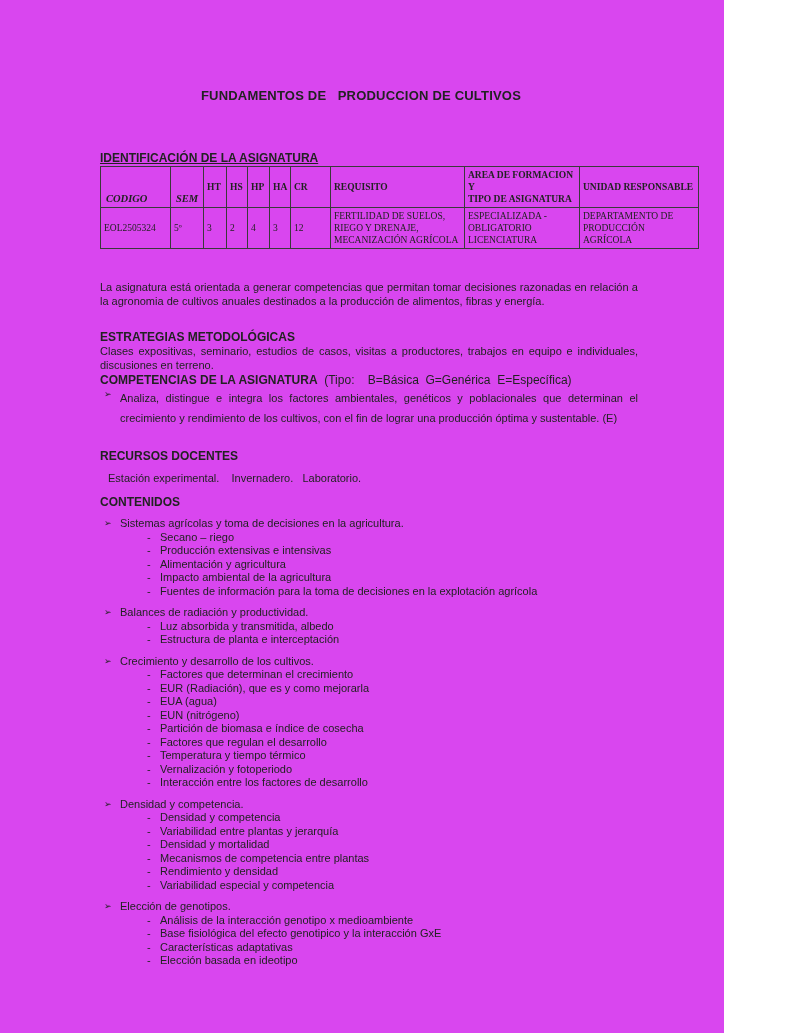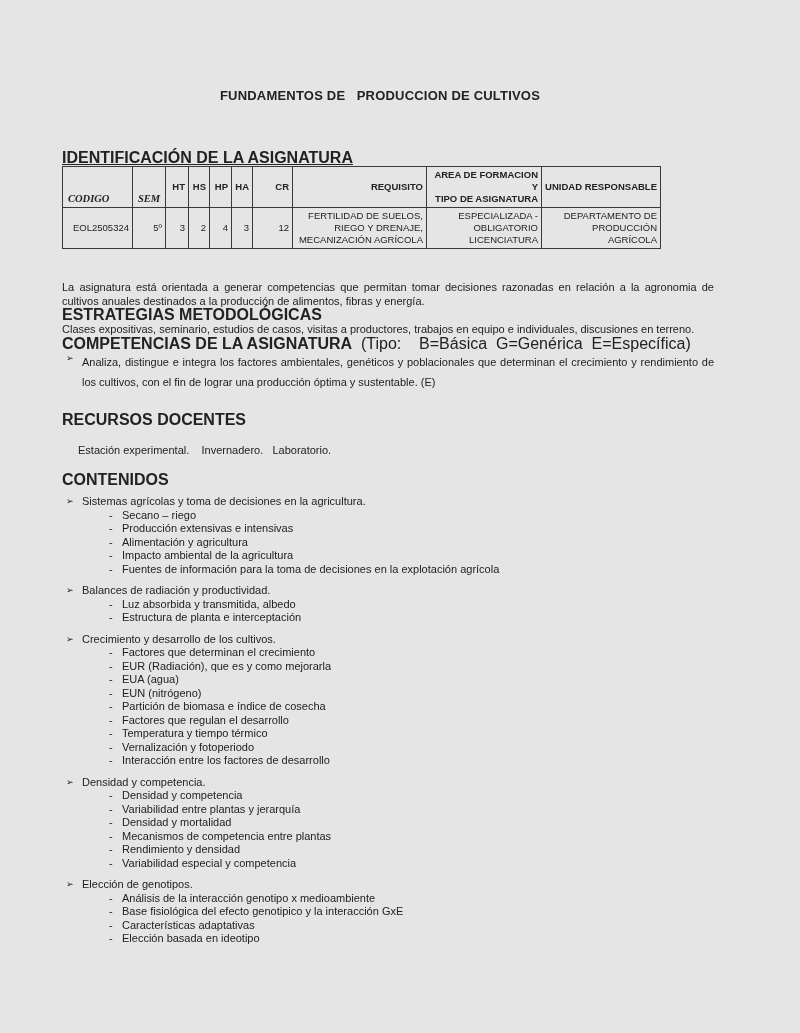--- a/index.html
+++ b/index.html
@@ -1,70 +1,71 @@
 <!DOCTYPE html>
 <html><head>
 <meta charset="utf-8">
 <style>
   html,body { margin:0; padding:0; background:#ffffff; }
   .page {
     position: relative;
-    width: 800px;
+    width: 724px;
     height: 1033px;
     box-sizing: border-box;
-    padding: 88px 86px 20px 62px;
-    background: #e5e5e5;
+    padding: 88px 86px 20px 100px;
+    background: #d946ef;
     color: #222;
     font-family: "Liberation Sans", sans-serif;
     font-size: 11px;
     overflow: hidden;
   }
   .doc-title {
     margin: 0 0 0 -16px;
     text-align: center;
     font-size: 13px;
     font-weight: bold;
     white-space: pre;
     letter-spacing: 0.2px;
   }
   .section { margin: 0; }
   .sec-heading {
-    font-size: 16px;
+    font-size: 12px;
     font-weight: bold;
     margin: 0;
     line-height: 14px;
   }
   .underlined { text-decoration: underline; }
   .sec-ident { margin-top: 48px; }
   .sec-desc { margin-top: 31px; }
-  .sec-estr { }
+  .sec-estr { margin-top: 22px; }
   .sec-comp { margin-top: 1px; }
   .sec-rec  { margin-top: 21px; }
   .sec-cont { margin-top: 10px; }
   .body-par {
     margin: 0;
     line-height: 14px;
     text-align: justify;
     white-space: pre-wrap;
   }
   
   table.ident-table {
     border-collapse: collapse;
     table-layout: fixed;
     width: 598px;
     margin-top: 1px;
   }
   .ident-table td {
     border: 1px solid #3a3a3a;
-    text-align: right;
+    text-align: left;
     vertical-align: middle;
     padding: 2px 3px;
     font-size: 9.5px;
     line-height: 12px;
     overflow: hidden;
+    font-family: Liberation Serif, serif;
   }
   .ident-table tr.hdr-row { height: 30px; }
   .ident-table tr.data-row { height: 41px; }
   .ident-table td.hdr { font-weight: bold; }
   .ident-table td.serif-head {
     font-family: Liberation Serif, serif;
     font-style: italic;
     font-size: 10.5px;
     text-align: left;
     vertical-align: bottom;
@@ -80,21 +81,21 @@
     box-sizing: border-box;
   }
   .bullet-text { flex: 1; }
   .sub-line { display: flex; margin-left: 47px; line-height: 13.5px; }
   .dash { flex: 0 0 13px; }
   .comp-note { font-weight: normal; white-space: pre-wrap; }
   .comp-item { margin-top: 1px; }
   .comp-item .bullet-text { text-align: justify; line-height: 20px; }
   .content-group { margin-top: 8px; }
   .content-groups { margin-top: 1px; }
-  .rec-line { margin: 16px; line-height: 14px; white-space: pre-wrap; }
+  .rec-line { margin: 8px; line-height: 14px; white-space: pre-wrap; }
 </style>
 </head>
 <body>
 
 <div class="page">
 
   <h1 class="doc-title">FUNDAMENTOS DE   PRODUCCION DE CULTIVOS</h1>
 
   <div class="section sec-ident">
     <div class="sec-heading underlined">IDENTIFICACIÓN DE LA ASIGNATURA</div>

